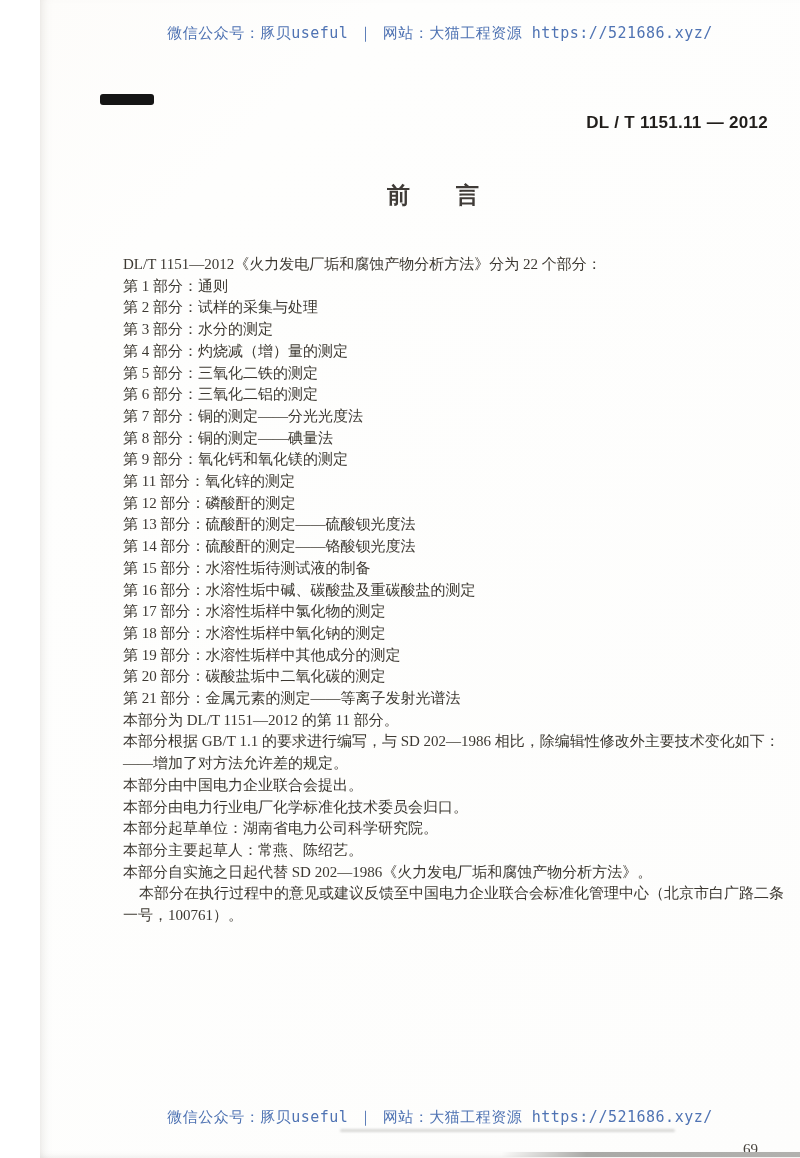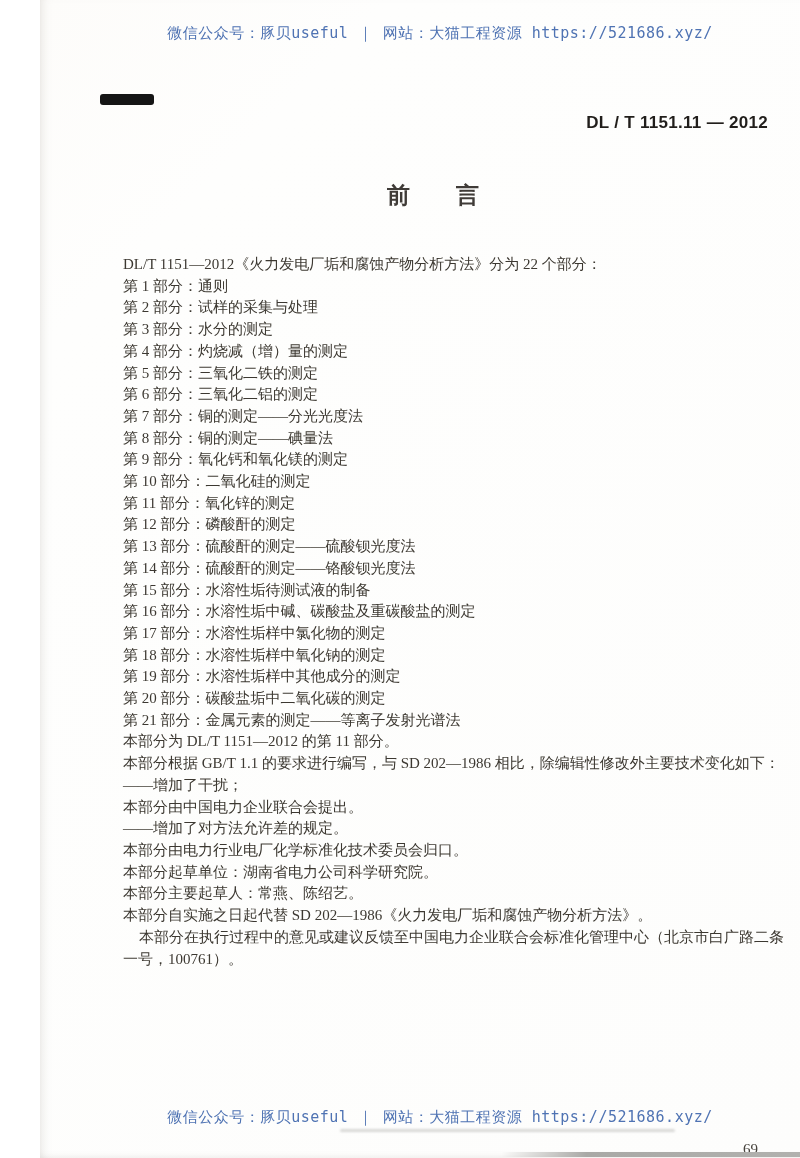--- a/index.html
+++ b/index.html
@@ -70,39 +70,37 @@
     <div id="parts-list">
         <p>第 1 部分：通则</p>
         <p>第 2 部分：试样的采集与处理</p>
         <p>第 3 部分：水分的测定</p>
         <p>第 4 部分：灼烧减（增）量的测定</p>
         <p>第 5 部分：三氧化二铁的测定</p>
         <p>第 6 部分：三氧化二铝的测定</p>
         <p>第 7 部分：铜的测定——分光光度法</p>
         <p>第 8 部分：铜的测定——碘量法</p>
         <p>第 9 部分：氧化钙和氧化镁的测定</p>
-        <p>第 10 部分：二氧化硅的测定</p>
         <p>第 11 部分：氧化锌的测定</p>
         <p>第 12 部分：磷酸酐的测定</p>
         <p>第 13 部分：硫酸酐的测定——硫酸钡光度法</p>
         <p>第 14 部分：硫酸酐的测定——铬酸钡光度法</p>
         <p>第 15 部分：水溶性垢待测试液的制备</p>
         <p>第 16 部分：水溶性垢中碱、碳酸盐及重碳酸盐的测定</p>
         <p>第 17 部分：水溶性垢样中氯化物的测定</p>
         <p>第 18 部分：水溶性垢样中氧化钠的测定</p>
         <p>第 19 部分：水溶性垢样中其他成分的测定</p>
         <p>第 20 部分：碳酸盐垢中二氧化碳的测定</p>
         <p>第 21 部分：金属元素的测定——等离子发射光谱法</p>
       </div>
     <div id="notes-list">
         <p>本部分为 DL/T 1151—2012 的第 11 部分。</p>
         <p>本部分根据 GB/T 1.1 的要求进行编写，与 SD 202—1986 相比，除编辑性修改外主要技术变化如下：</p>
-        <p>——增加了干扰；</p>
+        <p>——增加了对方法允许差的规定。</p>
         <p>本部分由中国电力企业联合会提出。</p>
-        <p>——增加了对方法允许差的规定。</p>
         <p>本部分由电力行业电厂化学标准化技术委员会归口。</p>
         <p>本部分起草单位：湖南省电力公司科学研究院。</p>
         <p>本部分主要起草人：常燕、陈绍艺。</p>
         <p>本部分自实施之日起代替 SD 202—1986《火力发电厂垢和腐蚀产物分析方法》。</p>
       </div>
     <p class="indent">本部分在执行过程中的意见或建议反馈至中国电力企业联合会标准化管理中心（北京市白广路二条</p>
     <p>一号，100761）。</p>
   </div>
 
   <div class="page-num">69</div>

